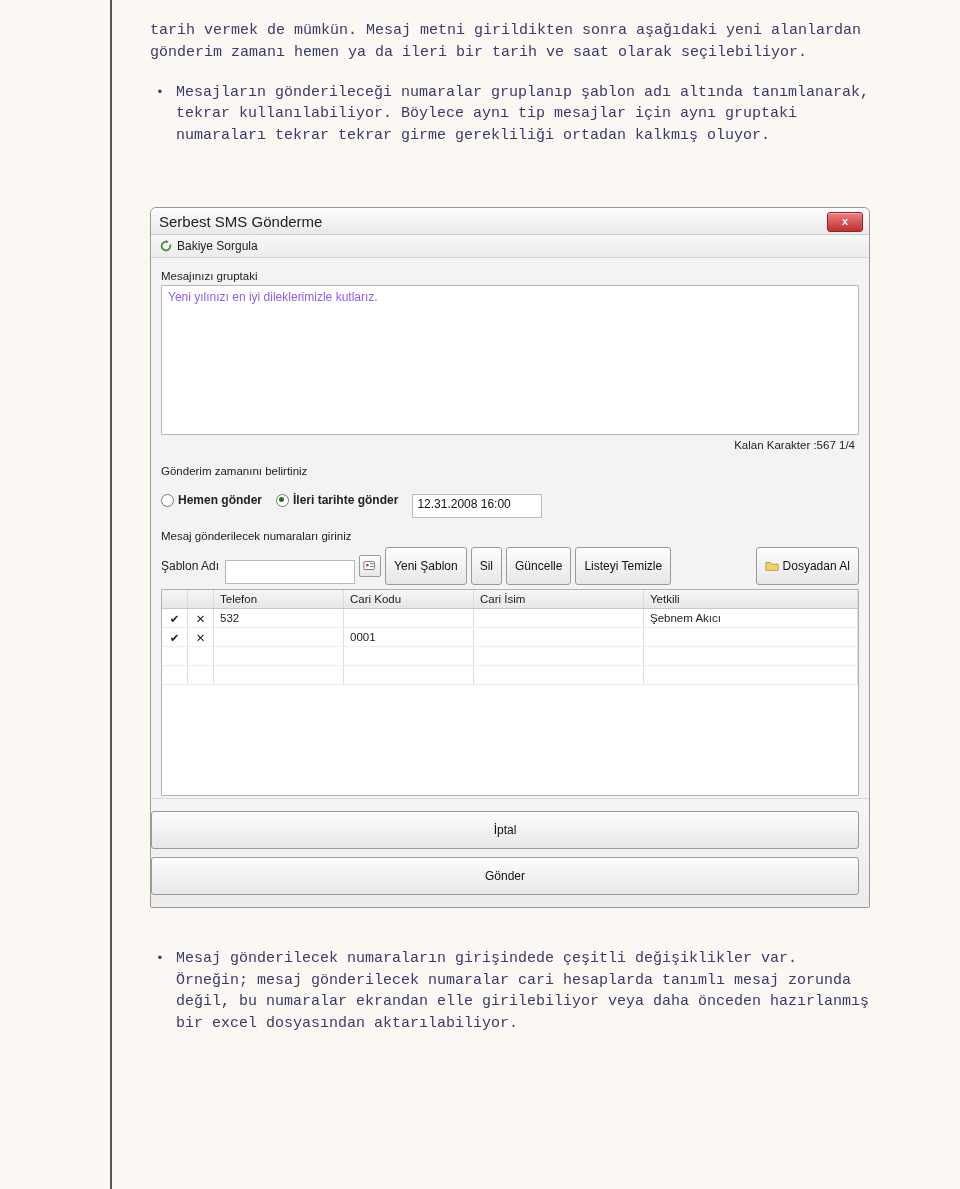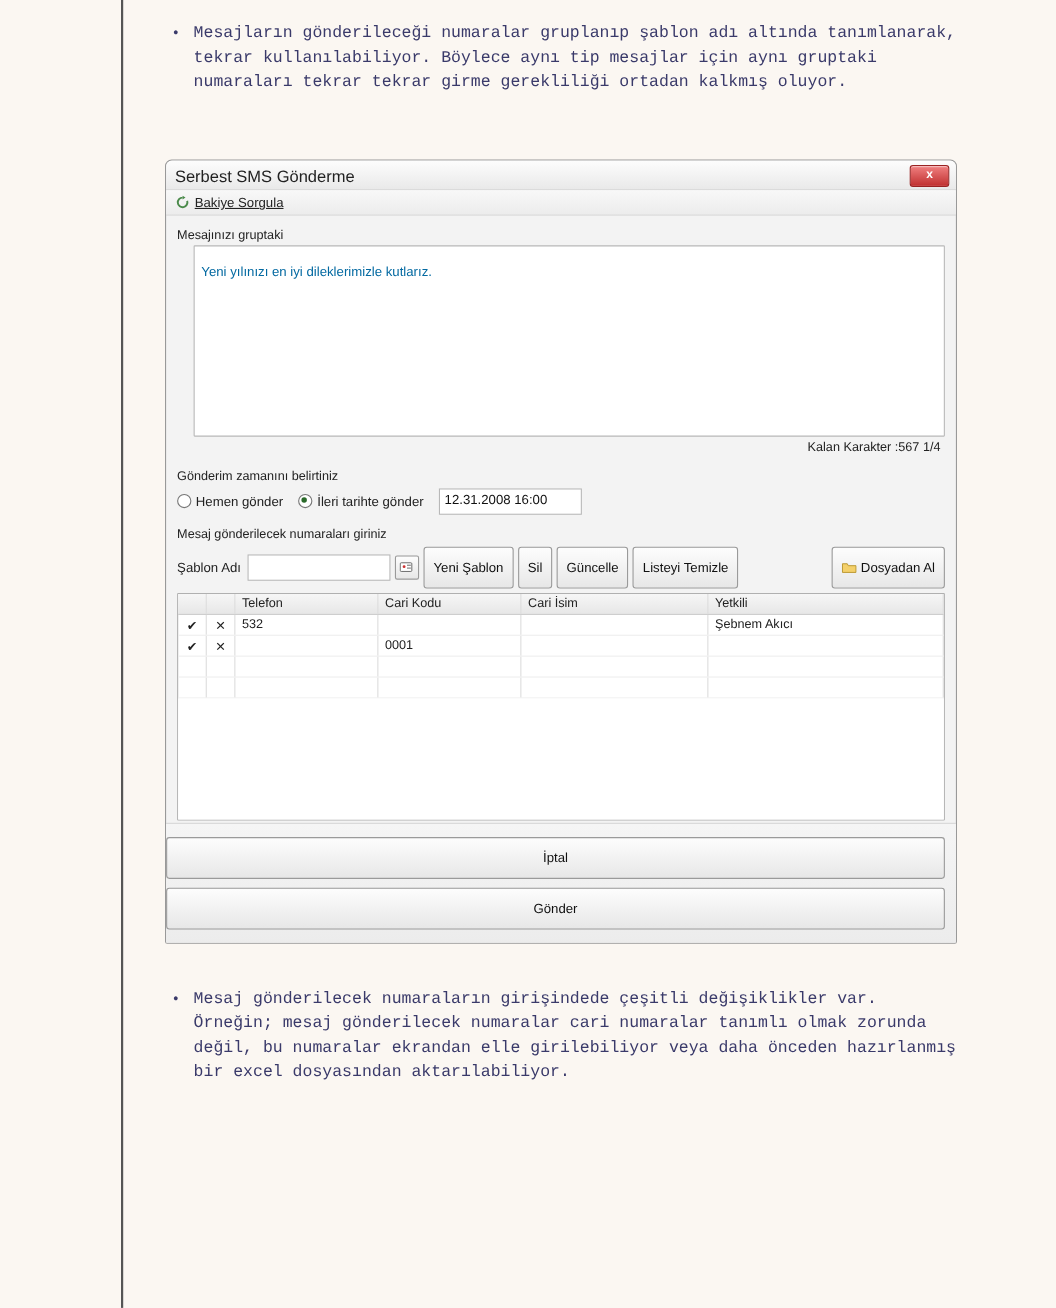--- a/index.html
+++ b/index.html
@@ -78,64 +78,63 @@
     align-items: center;
     gap: 4px;
     background: linear-gradient(#f8f8f8,#ececec);
     border-bottom: 1px solid #d7d7d7;
   }
   .small-icon {
     width: 14px; height: 14px;
     display: inline-block;
   }
   .link-label {
-    text-decoration: underline;
     color: #222;
   }
   .section {
     padding: 6px 10px 2px 10px;
   }
   .section-label {
     font-size: 11.5px;
     margin: 6px 0 3px 0;
     color: #222;
   }
   .msg-box {
     border: 1px solid #b8b8b8;
     background: #fff;
     height: 140px;
-    padding: 16px 6px;
+    padding: 4px 6px;
     font-size: 12px;
-    color: #0369a1;
+    color: #8b5cf6;
     border-radius: 1px;
-    margin-left: 15px;
   }
   .counter-row {
     text-align: right;
     font-size: 11.5px;
     padding: 4px 4px 8px 0;
     color: #222;
   }
   .row { display: flex; align-items: center; gap: 14px; padding: 2px 0 6px 0; }
-  .radio { display: inline-flex; align-items: flex-start; gap: 4px; font-size: 12px; }
+  .radio { display: inline-flex; align-items: flex-end; gap: 4px; font-size: 12px; font-weight: bold; }
   .radio .dot {
     width: 11px; height: 11px; border: 1px solid #777;
     border-radius: 50%; background: #fff; position: relative;
   }
   .radio .dot.checked::after {
     content: ""; position: absolute; left: 2px; top: 2px;
     width: 5px; height: 5px; background: #2a6a2a; border-radius: 50%;
   }
   .input {
     border: 1px solid #b8b8b8;
     background: #fff;
     padding: 2px 4px;
     height: 18px;
     font-size: 12px;
     color: #111;
+    margin-top: 12px;
   }
   .btn {
     border: 1px solid #9a9a9a;
     background: linear-gradient(#fdfdfd,#e7e7e7);
     border-radius: 3px;
     padding: 18px 8px;
     font-size: 12px;
     color: #111;
     display: inline-flex;
     align-items: center;
@@ -190,20 +189,21 @@
   }
   .footer-btns .btn { min-width: 68px; justify-content: center; height: 22px; }
   .big-icon { width: 14px; height: 14px; }
 </style>
 </head>
 <body>
 
 <div class="page">
   <div class="left-edge"></div>
 
+  <p class="para no-bullet">tarih vermek de mümkün.  Mesaj metni girildikten sonra aşağıdaki yeni alanlardan gönderim zamanı hemen ya da ileri bir tarih ve saat olarak seçilebiliyor.</p>
 
   <p class="para">
     <span class="bullet">•</span>
     <span>Mesajların gönderileceği numaralar gruplanıp şablon adı altında tanımlanarak, tekrar kullanılabiliyor. Böylece aynı tip mesajlar için aynı gruptaki numaraları tekrar tekrar girme gerekliliği ortadan kalkmış oluyor.</span>
   </p>
 
   <div class="shot">
     <div class="titlebar">
       <span class="title">Serbest SMS Gönderme</span>
       <span class="close-btn">x</span>
@@ -307,15 +307,15 @@
     </div>
 
     <div class="footer-btns">
       <span class="btn">İptal</span>
       <span class="btn">Gönder</span>
     </div>
   </div>
 
   <p class="para">
     <span class="bullet">•</span>
-    <span>Mesaj gönderilecek numaraların girişindede çeşitli değişiklikler var. Örneğin; mesaj gönderilecek numaralar cari numaralar tanımlı olmak zorunda değil, bu numaralar ekrandan elle girilebiliyor veya daha önceden hazırlanmış bir excel dosyasından aktarılabiliyor.</span>
+    <span>Mesaj gönderilecek numaraların girişindede çeşitli değişiklikler var. Örneğin; mesaj gönderilecek numaralar cari hesaplarda tanımlı mesaj zorunda değil, bu numaralar ekrandan elle girilebiliyor veya daha önceden hazırlanmış bir excel dosyasından aktarılabiliyor.</span>
   </p>
 </div>
 
 </body></html>

